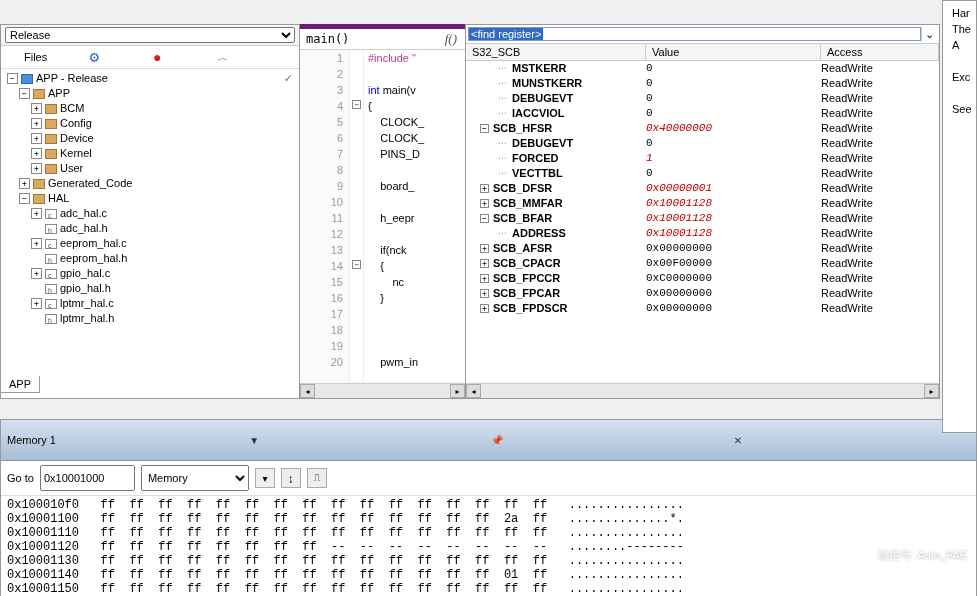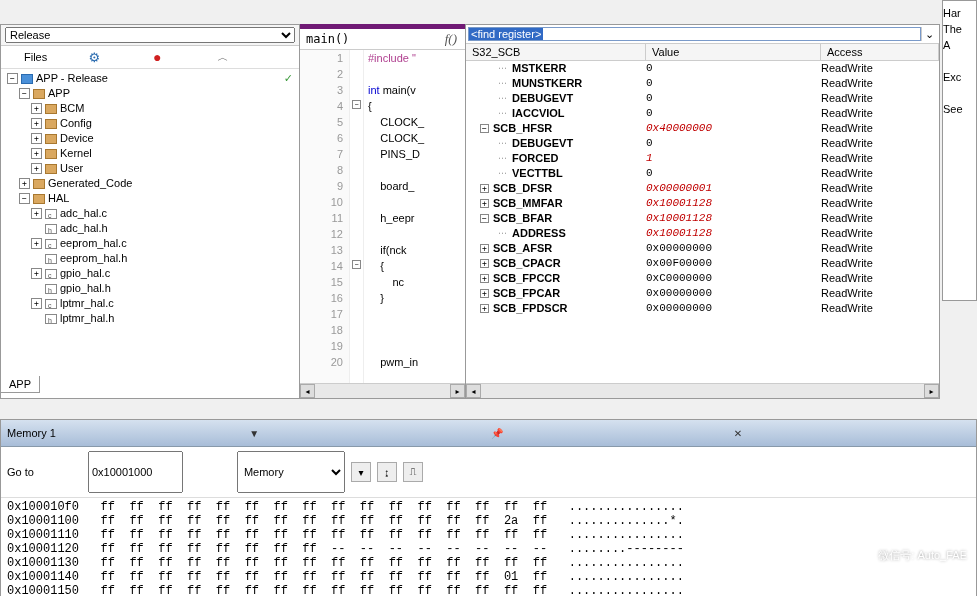--- a/index.html
+++ b/index.html
@@ -60,31 +60,31 @@
   .reg-row.lvl0 .nm { padding-left: 14px; }
   .reg-row .nm { width: 180px; display: flex; align-items: center; }
   .reg-row .nmtxt { font-weight: bold; }
   .reg-row .val { width: 175px; font-family: "Courier New", monospace; }
   .reg-row .acc { flex: 1; font-family: "Segoe UI", sans-serif; }
   .reg-row .exp { width: 9px; height: 9px; border: 1px solid #888; display: inline-flex; align-items: center; justify-content: center; font-size: 8px; margin-right: 4px; font-family: monospace; line-height: 1; }
   .reg-row .dots { color: #888; letter-spacing: 1px; font-size: 9px; margin-right: 4px; }
   .red { color: #c00000; font-style: italic; }
   
   
-  .far-right { position: absolute; right: 0; top: 0; width: 35px; height: 301px; border: 1px solid #999; background: #fff; padding: 4px 0; overflow: hidden; font-size: 11px; line-height: 16px; }
+  .far-right { position: absolute; right: 0; top: 0; width: 35px; height: 433px; border: 1px solid #999; background: #fff; padding: 4px 9px; overflow: hidden; font-size: 11px; line-height: 16px; }
   .far-right div { white-space: nowrap; }
   
   
   .bottom-panel { border: 1px solid #999; background: #fff; margin-top: 2px; }
-  .mem-title { background: linear-gradient(#d5e1ef, #a8bdd8); padding: 7px 6px; border-bottom: 1px solid #8899aa; display: flex; align-items: center; }
+  .mem-title { background: linear-gradient(#d5e1ef, #a8bdd8); padding: 14px 6px; border-bottom: 1px solid #8899aa; display: flex; align-items: center; }
   .mem-title span { flex: 1; font-weight: 500; }
   .mem-title .winbtn { margin-left: 6px; font-size: 10px; color: #333; }
   .mem-toolbar { display: flex; align-items: center; padding: 4px 6px; gap: 6px; border-bottom: 1px solid #ddd; }
   .mem-toolbar label { }
-  .mem-toolbar input, .mem-toolbar select { font-size: 11px; padding: 13px 2px; margin-left: 48px; }
+  .mem-toolbar input, .mem-toolbar select { font-size: 11px; padding: 5px 2px; }
   .mem-toolbar .tb-btn { width: 20px; height: 20px; border: 1px solid #aaa; background: #eee; display: flex; align-items: center; justify-content: center; font-size: 10px; }
   .mem-body { font-family: "Courier New", monospace; font-size: 12px; padding: 2px 6px; line-height: 14px; white-space: pre; position: relative; }
   
   .watermark { position: absolute; right: 10px; bottom: 30px; font-size: 18px; color: #fff; text-shadow: 0 0 3px rgba(0,0,0,0.5); display: flex; align-items: center; gap: 6px; opacity: 0.85; }
   .watermark .wicon { width: 22px; height: 22px; border-radius: 50%; background: rgba(255,255,255,0.3); }
   
   .bottom-scroll { height: 15px; background: #e0e0e0; margin-top: 0; }
 </style>
 </head>
 <body>

